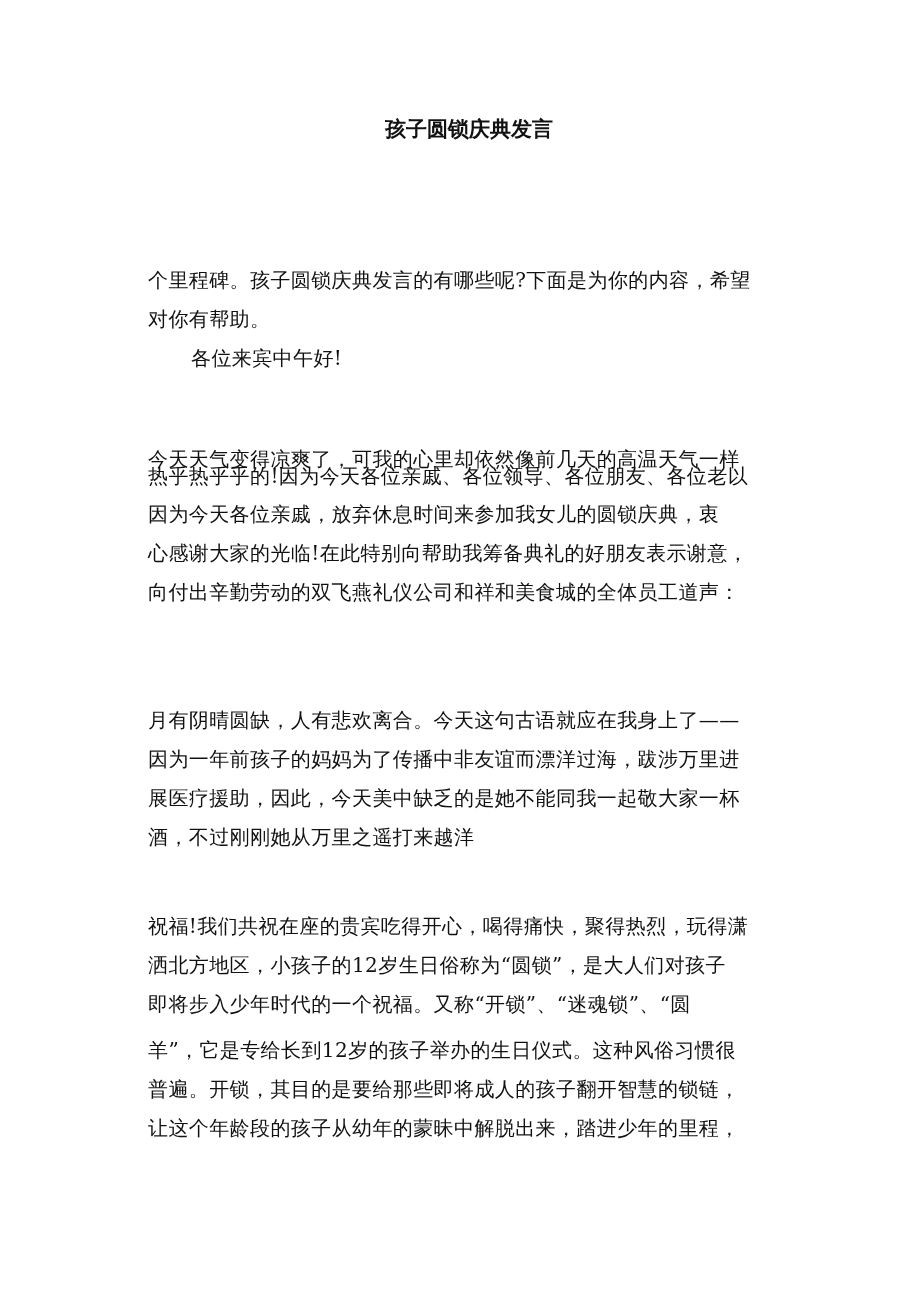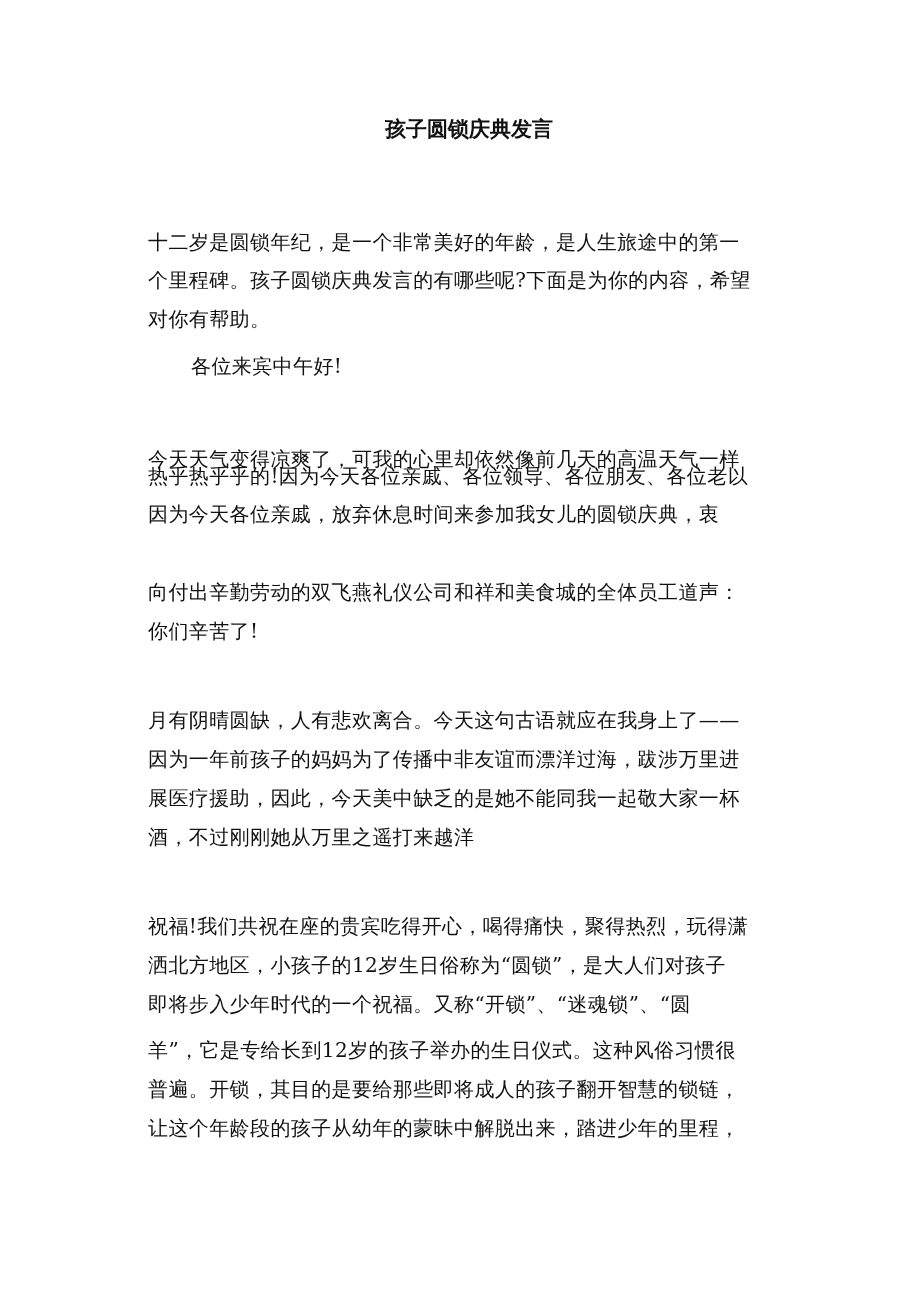--- a/index.html
+++ b/index.html
@@ -22,30 +22,29 @@
     letter-spacing: 0.4px; color: #111;
   }
   .indent { left: 182px; }
 </style>
 </head>
 <body>
 
 <div class="page">
   <div class="title">孩子圆锁庆典发言</div>
 
-  <div class="line" style="top:228px">十二岁是圆锁年纪，是一个非常美好的年龄，是人生旅途中的第一</div>
   <div class="line" style="top:266px">个里程碑。孩子圆锁庆典发言的有哪些呢?下面是为你的内容，希望</div>
   <div class="line" style="top:305px">对你有帮助。</div>
-  <div class="line indent" style="top:352px">各位来宾中午好!</div>
+  <div class="line indent" style="top:344px">各位来宾中午好!</div>
 
   <div class="line" style="top:445px">今天天气变得凉爽了，可我的心里却依然像前几天的高温天气一样</div>
   <div class="line" style="top:462px">热乎热乎乎的!因为今天各位亲戚、各位领导、各位朋友、各位老以</div>
   <div class="line" style="top:500px">因为今天各位亲戚，放弃休息时间来参加我女儿的圆锁庆典，衷</div>
+  <div class="line" style="top:539px">心感谢大家的光临!在此特别向帮助我筹备典礼的好朋友表示谢意，</div>
   <div class="line" style="top:578px">向付出辛勤劳动的双飞燕礼仪公司和祥和美食城的全体员工道声：</div>
-  <div class="line" style="top:617px">你们辛苦了!</div>
 
   <div class="line" style="top:745px">因为一年前孩子的妈妈为了传播中非友谊而漂洋过海，跋涉万里进</div>
   <div class="line" style="top:706px">月有阴晴圆缺，人有悲欢离合。今天这句古语就应在我身上了——</div>
   <div class="line" style="top:784px">展医疗援助，因此，今天美中缺乏的是她不能同我一起敬大家一杯</div>
   <div class="line" style="top:823px">酒，不过刚刚她从万里之遥打来越洋</div>
   <div class="line" style="top:912px">祝福!我们共祝在座的贵宾吃得开心，喝得痛快，聚得热烈，玩得潇</div>
   <div class="line" style="top:951px">洒北方地区，小孩子的12岁生日俗称为“圆锁”，是大人们对孩子</div>
   <div class="line" style="top:990px">即将步入少年时代的一个祝福。又称“开锁”、“迷魂锁”、“圆</div>
   <div class="line" style="top:1036px">羊”，它是专给长到12岁的孩子举办的生日仪式。这种风俗习惯很</div>
   <div class="line" style="top:1075px">普遍。开锁，其目的是要给那些即将成人的孩子翻开智慧的锁链，</div>

